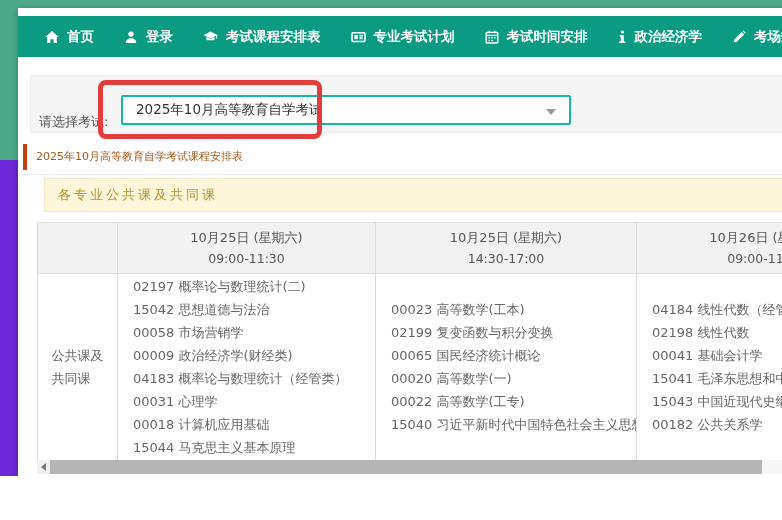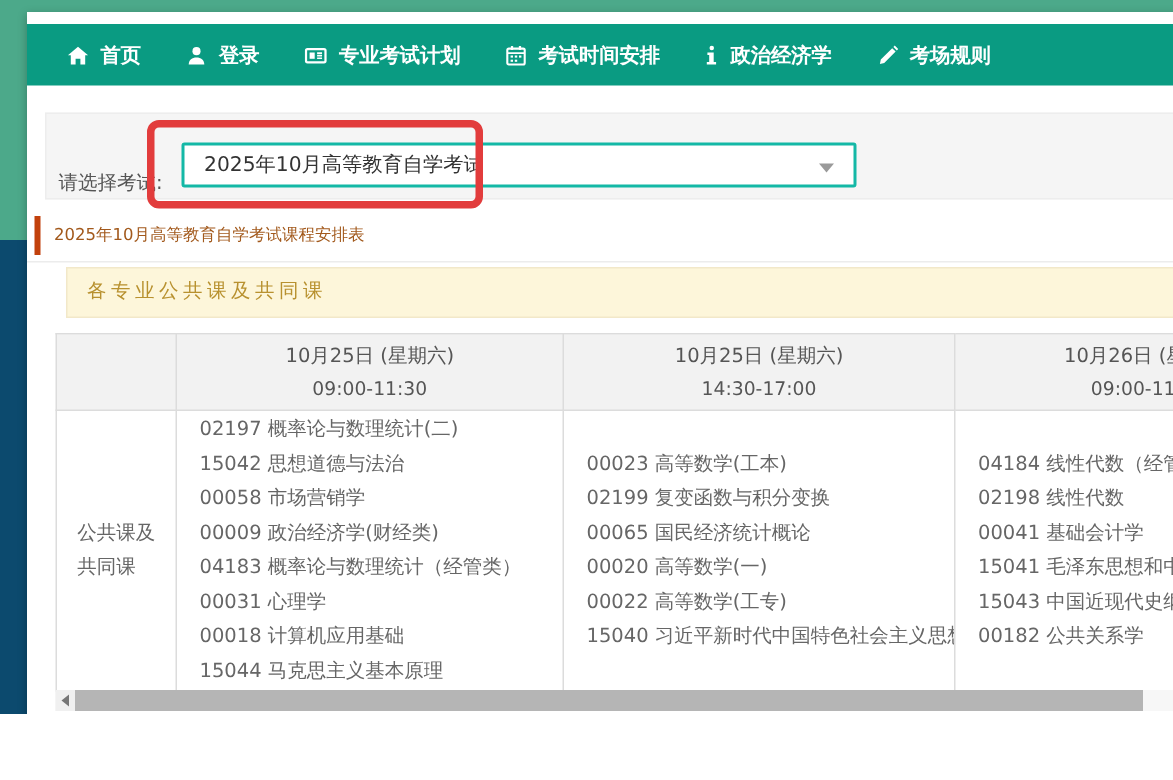--- a/index.html
+++ b/index.html
@@ -1,17 +1,17 @@
 <!DOCTYPE html>
 <html><head>
 <meta charset="utf-8">
 <style>
   html,body{margin:0;padding:0;}
   body{font-family:"DejaVu Sans","Liberation Sans",sans-serif;}
-  .viewport{position:relative;width:782px;height:476px;overflow:hidden;background:#0c4a6e;}
+  .viewport{position:relative;width:782px;height:476px;overflow:hidden;background:#6d28d9;}
   .green-backdrop{position:absolute;left:0;top:0;width:782px;height:160px;background:#4ca98a;}
   .card{position:absolute;left:18px;top:8px;width:905px;height:560px;background:#ffffff;
         box-shadow:0 1px 6px rgba(0,0,0,.28);}
 
   
   .nav{position:absolute;left:0;top:8px;width:100%;height:41px;background:#0a9b82;
        display:flex;align-items:center;padding-left:27px;box-sizing:border-box;gap:30px;}
   .nav-item{display:flex;align-items:center;gap:8px;color:#fff;font-size:13.5px;font-weight:600;
             cursor:pointer;white-space:nowrap;}
   .nav-item svg{display:block;}
@@ -84,20 +84,30 @@
         <span>首页</span>
       </div>
       <div class="nav-item">
         <span>
           <svg width="14" height="14" viewBox="0 0 14 14">
               <circle cx="7" cy="4.1" r="2.7" fill="#fff"></circle>
               <path fill="#fff" d="M1.8 13c0-3 2.3-4.7 5.2-4.7s5.2 1.7 5.2 4.7z"></path>
             </svg>
         </span>
         <span>登录</span>
+      </div>
+      <div class="nav-item">
+        <span>
+          <svg width="15" height="14" viewBox="0 0 15 14">
+              <path fill="#fff" d="M7.5 1.6 14.4 5 7.5 8.4.6 5z"></path>
+              <path fill="#fff" d="M3.4 6.8v2.6c0 1.2 8.2 1.2 8.2 0V6.8L7.5 8.9z"></path>
+              <rect x="13.1" y="5" width="1.1" height="3.4" fill="#fff"></rect>
+            </svg>
+        </span>
+        <span>考试课程安排表</span>
       </div>
       <div class="nav-item">
         <span>
           <svg width="15" height="14" viewBox="0 0 15 14">
               <rect x="1" y="2.7" width="13" height="8.8" rx="1" fill="none" stroke="#fff" stroke-width="1.5"></rect>
               <rect x="3.4" y="5" width="3.4" height="4.2" fill="#fff"></rect>
               <path d="M8.4 5.4h3.3M8.4 7.1h3.3M8.4 8.8h3.3" stroke="#fff" stroke-width="1.1"></path>
             </svg>
         </span>
         <span>专业考试计划</span>

